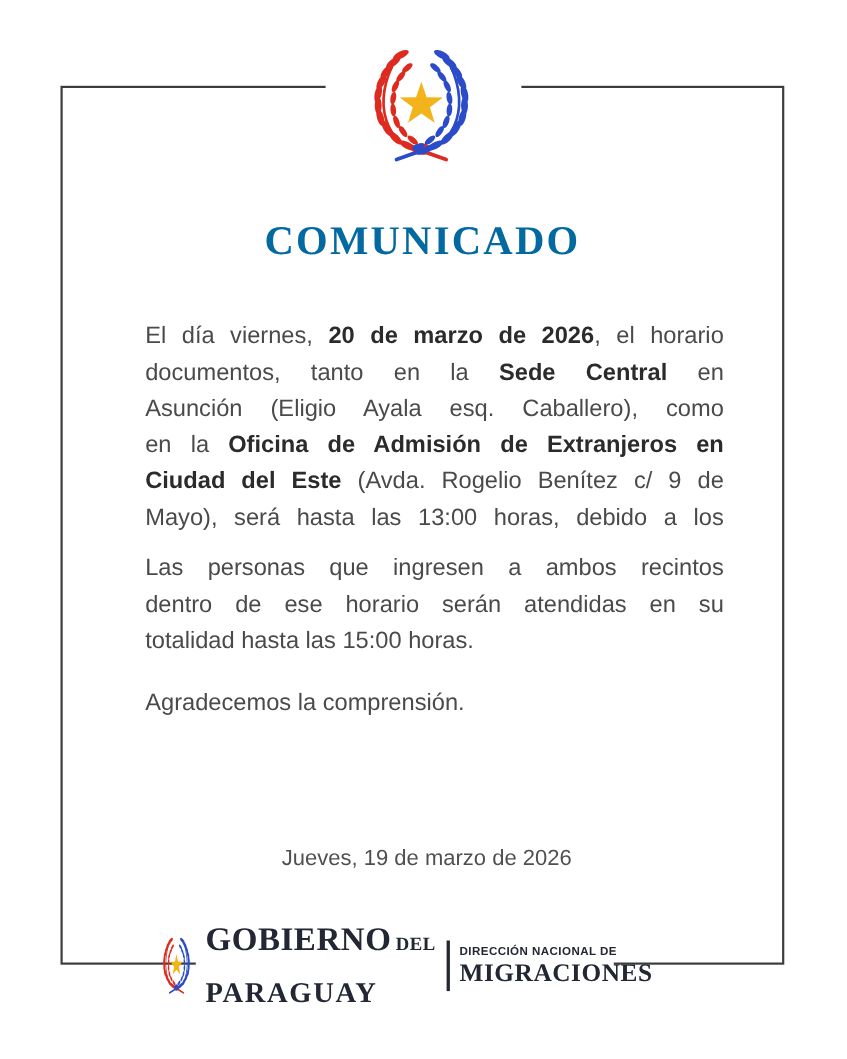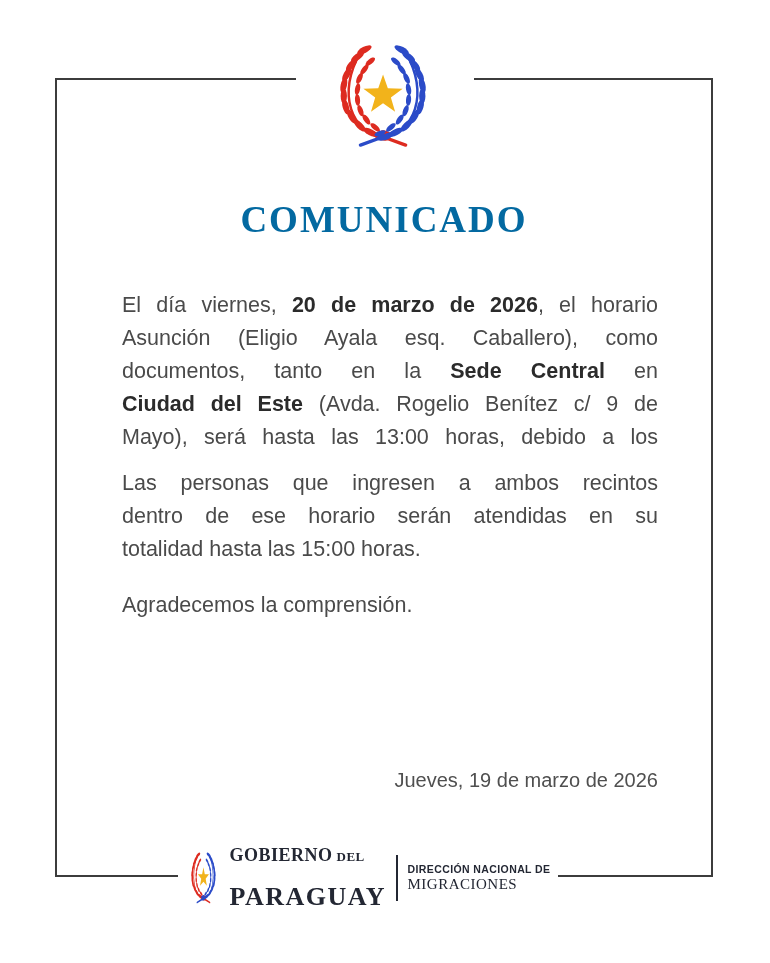--- a/index.html
+++ b/index.html
@@ -28,44 +28,44 @@
   .emblem-box svg{display:block;}
   .doc-title{
     position:absolute;left:55px;top:198px;width:658px;text-align:center;
     font-family:"Liberation Serif", serif;font-weight:700;font-size:37px;
     letter-spacing:2px;color:#0369a1;
   }
   .content{
     position:absolute;left:118px;top:289px;width:540px;
     font-size:21.5px;line-height:33px;color:var(--body-text);
   }
-  .para{margin:0 0 13px 4px;}
+  .para{margin:0 0 13px 14px;}
   .para:nth-child(2){margin-bottom:23px;}
   .line{text-align:justify;text-align-last:justify;height:33px;}
   .line.last{text-align-last:left;}
   .line b{font-weight:700;color:var(--body-bold);}
   .date-line{
-    position:absolute;left:118px;top:769px;width:540px;text-align:right;
+    position:absolute;left:118px;top:769px;width:540px;text-align:center;
     font-size:20px;color:#4f4f4f;
   }
   
   .footer-box{
     position:absolute;left:178px;top:842px;width:380px;height:72px;
     background:#ffffff;display:flex;align-items:center;justify-content:center;
     color:var(--footer-ink);
   }
   .footer-wreath{margin-right:8px;flex:none;}
   .gob-block{line-height:1;white-space:nowrap;}
-  .gob-top{font-family:"Liberation Serif", serif;font-weight:700;font-size:18px;letter-spacing:0.5px;}
-  .gob-del{font-family:"Liberation Serif", serif;font-weight:700;font-size:13px;margin-left:4px;letter-spacing:0.5px;}
+  .gob-top{font-family:"Liberation Serif", serif;font-weight:700;font-size:30px;letter-spacing:0.5px;}
+  .gob-del{font-family:"Liberation Serif", serif;font-weight:700;font-size:17px;margin-left:4px;letter-spacing:0.5px;}
   .gob-bottom{font-family:"Liberation Serif", serif;font-weight:700;font-size:26px;letter-spacing:1.5px;margin-top:20px;}
   .footer-divider{width:2.5px;height:46px;background:var(--footer-ink);margin:0 9px 0 10px;flex:none;}
   .dir-block{line-height:1;white-space:nowrap;}
   .dir-top{font-weight:700;font-size:10.5px;letter-spacing:0.4px;}
-  .dir-bottom{font-family:"Liberation Serif", serif;font-weight:400;font-size:15px;letter-spacing:0.5px;margin-top:3px;}
+  .dir-bottom{font-family:"Liberation Serif", serif;font-weight:700;font-size:23px;letter-spacing:0.5px;margin-top:3px;}
 </style>
 </head>
 <body>
 
 <svg width="0" height="0" style="position:absolute" aria-hidden="true">
   <defs>
     <g id="branch">
       <path d="M66,97 C30,90 16,52 40,8" fill="none" stroke="currentColor" stroke-width="2.5"></path>
       <path d="M52,90 Q68,97 86,103" fill="none" stroke="currentColor" stroke-width="3.5" stroke-linecap="round"></path>
       <ellipse cx="0" cy="0" rx="8" ry="3.2" fill="currentColor" transform="translate(62,95) rotate(12)"></ellipse>
@@ -107,22 +107,23 @@
   <svg width="132" height="104" viewBox="0 0 130 106">
     <use href="#wreath"></use>
   </svg>
 </div>
 
 <div class="doc-title">COMUNICADO</div>
 
 <div class="content">
     <div class="para">
       <div class="line"><span>El día viernes, </span><b>20 de marzo de 2026</b><span>, el horario</span></div>
+      <div class="line"><span>documentos, tanto en la </span><b>Sede Central</b><span> en</span></div>
       <div class="line"><span>Asunción (Eligio Ayala esq. Caballero), como</span></div>
-      <div class="line"><span>documentos, tanto en la </span><b>Sede Central</b><span> en</span></div>
+      <div class="line"><span>en la </span><b>Oficina de Admisión de Extranjeros en</b></div>
       <div class="line"><b>Ciudad del Este</b><span> (Avda. Rogelio Benítez c/ 9 de</span></div>
       <div class="line"><span>Mayo), será hasta las 13:00 horas, debido a los</span></div>
     </div>
     <div class="para">
       <div class="line"><span>Las personas que ingresen a ambos recintos</span></div>
       <div class="line"><span>dentro de ese horario serán atendidas en su</span></div>
       <div class="line last"><span>totalidad hasta las 15:00 horas.</span></div>
     </div>
     <div class="para">
       <div class="line last"><span>Agradecemos la comprensión.</span></div>

